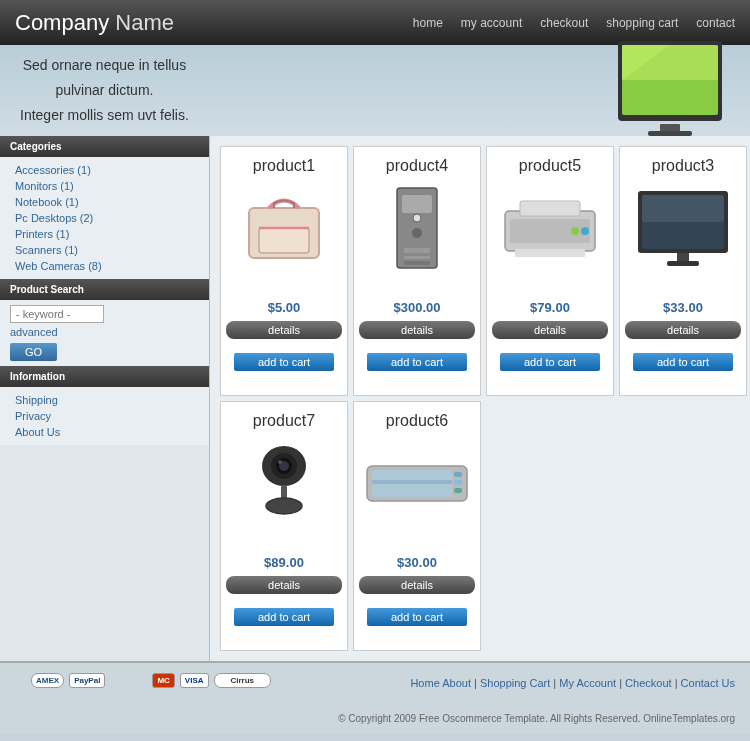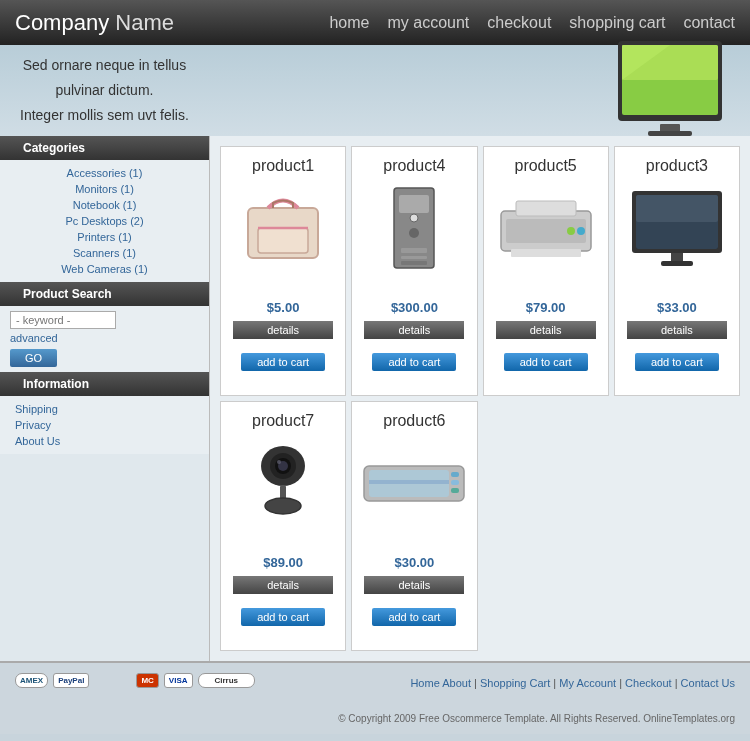--- a/index.html
+++ b/index.html
@@ -3,55 +3,55 @@
   <meta charset="utf-8">
   <style>
     * { margin: 0; padding: 0; box-sizing: border-box; }
     body { font-family: Arial, sans-serif; font-size: 12px; background: #c8d4dc; width: 750px; }
 
     
     #header { background: linear-gradient(to bottom, #555, #222); height: 45px; display: flex; align-items: center; justify-content: space-between; padding: 0 15px; }
     #logo { font-size: 22px; color: #aaa; }
     #logo span { color: #fff; }
     #nav { display: flex; gap: 18px; }
-    #nav a { color: #ccc; text-decoration: none; font-size: 16px; }
+    #nav a { color: #ccc; text-decoration: none; font-size: 12px; }
 
     
     #banner { background: linear-gradient(to bottom, #b8cdd8, #d0dde5); height: 91px; display: flex; align-items: center; justify-content: space-between; padding: 0 20px; }
     #banner-text { font-size: 14px; color: #333; line-height: 1.8; text-align: center; }
     #monitor-img { width: 120px; height: 110px; position: relative; }
     .monitor-svg { width: 120px; height: 110px; }
 
     
     #main { display: flex; background: #e8eef2; min-height: 500px; }
 
     
     #sidebar { width: 210px; min-width: 210px; background: #e0e8ed; padding: 0; border-right: 1px solid #bbb; }
-    .sidebar-section-title { background: linear-gradient(to bottom, #555, #333); color: #fff; padding: 5px 23px; font-weight: bold; font-size: 12px; }
+    .sidebar-section-title { background: linear-gradient(to bottom, #555, #333); color: #fff; padding: 5px 10px; font-weight: bold; font-size: 10px; }
     .sidebar-list { list-style: none; padding: 5px 0; background: #e8eef2; }
-    .sidebar-list li a { display: block; padding: 2px 21px; color: #336699; text-decoration: none; font-size: 11px; text-align: center; }
+    .sidebar-list li a { display: block; padding: 2px 15px; color: #336699; text-decoration: none; font-size: 11px; }
 
     
     #search-box { background: #e8eef2; padding: 5px 10px; }
-    #search-input { width: 106px; border: 1px solid #aaa; padding: 2px 5px; font-size: 11px; color: #999; background: #fff; }
+    #search-input { width: 94px; border: 1px solid #aaa; padding: 2px 5px; font-size: 11px; color: #999; background: #fff; }
     #search-advanced { display: block; color: #336699; font-size: 11px; text-decoration: none; margin-top: 3px; margin-bottom: 5px; }
     #go-btn { background: linear-gradient(to bottom, #5599cc, #336699); color: #fff; border: none; padding: 3px 15px; cursor: pointer; font-size: 11px; border-radius: 2px; }
 
     
     #info-list { list-style: none; padding: 5px 0; background: #e8eef2; }
     #info-list li a { display: block; padding: 2px 15px; color: #336699; text-decoration: none; font-size: 11px; }
 
     
     #products { flex: 1; padding: 10px; display: grid; grid-template-columns: repeat(4, 1fr); gap: 5px; background: #e8eef2; }
     .product-card { background: #fff; border: 1px solid #ccc; text-align: center; padding: 10px 5px; }
     .product-name { font-size: 16px; color: #333; margin-bottom: 8px; font-weight: normal; }
     .product-img { height: 90px; display: flex; align-items: center; justify-content: center; margin-bottom: 8px; }
     .product-price { color: #336699; font-weight: bold; font-size: 13px; margin-bottom: 6px; margin-top: 27px; }
-    .btn-details { background: linear-gradient(to bottom, #777, #444); color: #fff; border: none; padding: 3px 0; width: 100px; cursor: pointer; font-size: 11px; display: block; margin: 0 auto 3px; border-radius: 0; }
-    .btn-addcart { background: linear-gradient(to bottom, #4499dd, #1166aa); color: #fff; border: none; padding: 3px 0; width: 84px; cursor: pointer; font-size: 11px; display: block; margin: 14px auto; border-radius: 2px; }
+    .btn-details { background: linear-gradient(to bottom, #777, #444); color: #fff; border: none; padding: 3px 0; width: 116px; cursor: pointer; font-size: 11px; display: block; margin: 0 auto 3px; border-radius: 8px; }
+    .btn-addcart { background: linear-gradient(to bottom, #4499dd, #1166aa); color: #fff; border: none; padding: 3px 0; width: 100px; cursor: pointer; font-size: 11px; display: block; margin: 14px auto; border-radius: 2px; }
 
     
     #footer { background: #ccd6dd; border-top: 2px solid #aaa; padding: 10px 15px; }
     #footer-payments { display: flex; gap: 5px; align-items: center; margin-bottom: 4px; }
     .payment-badge { background: #fff; border: 1px solid #888; border-radius: 3px; padding: 2px 5px; font-size: 9px; font-weight: bold; color: #333; }
     .amex { color: #1a5276; }
     .paypal { color: #1a3f7a; }
     .mc { background: linear-gradient(to right, #e63, #c00); color: #fff; }
     .visa-badge { color: #003399; }
     .cirrus { color: #444; }
@@ -114,21 +114,21 @@
       <li>
           <a href="#">Pc Desktops (2)</a>
         </li>
       <li>
           <a href="#">Printers (1)</a>
         </li>
       <li>
           <a href="#">Scanners (1)</a>
         </li>
       <li>
-          <a href="#">Web Cameras (1)</a>
+          <a href="#">Web Cameras (8)</a>
         </li>
     </ul>
 
     <div class="sidebar-section-title">Product Search</div>
     <div id="search-box">
       <input type="text" id="search-input" class="" placeholder="- keyword -" value="" style="">
       <br>
       <a href="#" id="search-advanced">advanced</a>
       <button id="go-btn">GO</button>
     </div>
@@ -281,21 +281,21 @@
       <button class="btn-details">details</button>
       <button class="btn-addcart">add to cart</button>
     </div>
 
   </div>
 </div>
 
 <div id="footer">
   <div style="display:flex; justify-content:space-between; align-items:center;">
     <div id="footer-payments">
-      <span class="payment-badge amex" style="font-size:8px;color:#1a5276;font-weight:bold;border:1px solid #999;padding:2px 4px;border-radius:7px;background:#fff;">AMEX</span>
+      <span class="payment-badge amex" style="font-size:8px;color:#1a5276;font-weight:bold;border:1px solid #999;padding:2px 4px;border-radius:7px;background:#fff;margin-left:16px;">AMEX</span>
       <span class="payment-badge paypal" style="font-size:8px;color:#1a3f7a;font-weight:bold;border:1px solid #999;padding:2px 4px;border-radius:3px;background:#fff;">PayPal</span>
       <span class="payment-badge mc" style="font-size:8px;font-weight:bold;border:1px solid #999;padding:2px 4px;border-radius:3px;background:#cc3300;color:#fff;margin-left:42px;">MC</span>
       <span class="payment-badge visa-badge" style="font-size:8px;color:#003399;font-weight:bold;border:1px solid #999;padding:2px 4px;border-radius:3px;background:#fff;">VISA</span>
       <span class="payment-badge cirrus" style="font-size:8px;color:#333;font-weight:bold;border:1px solid #999;padding:2px 16px;border-radius:7px;background:#fff;">Cirrus</span>
     </div>
     <div id="footer-links">
       <a href="#">Home About</a> |
       <a href="#">Shopping Cart</a> |
       <a href="#">My Account</a> |
       <a href="#">Checkout</a> |

